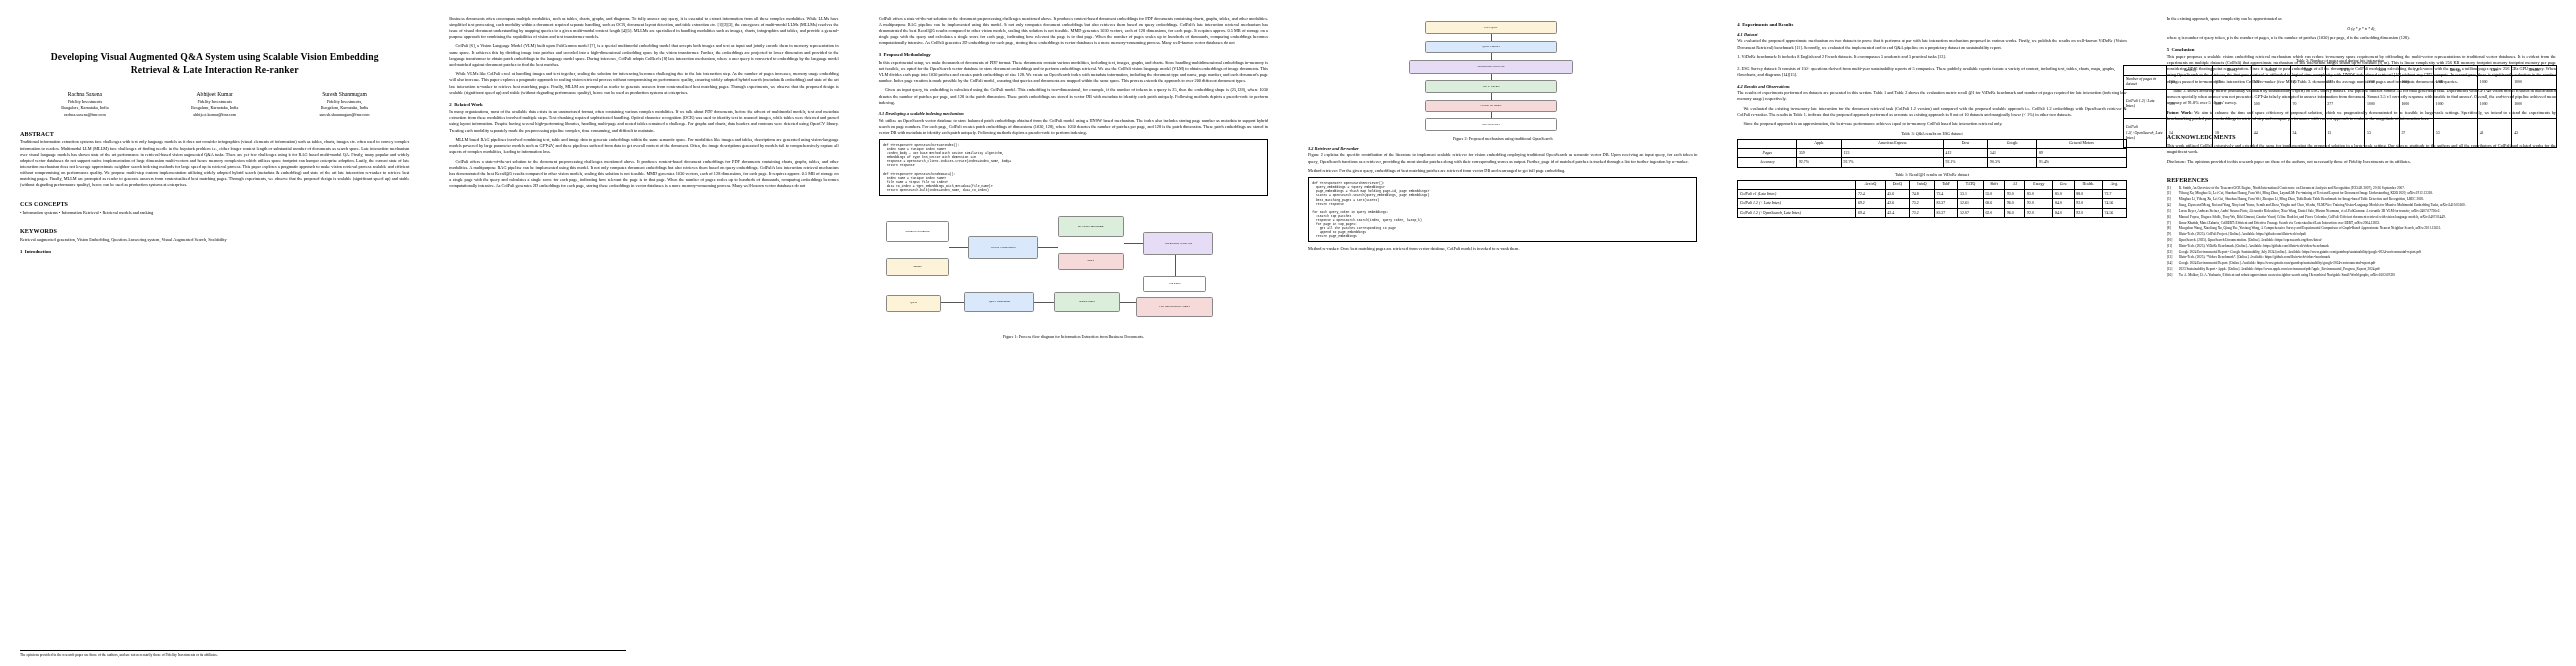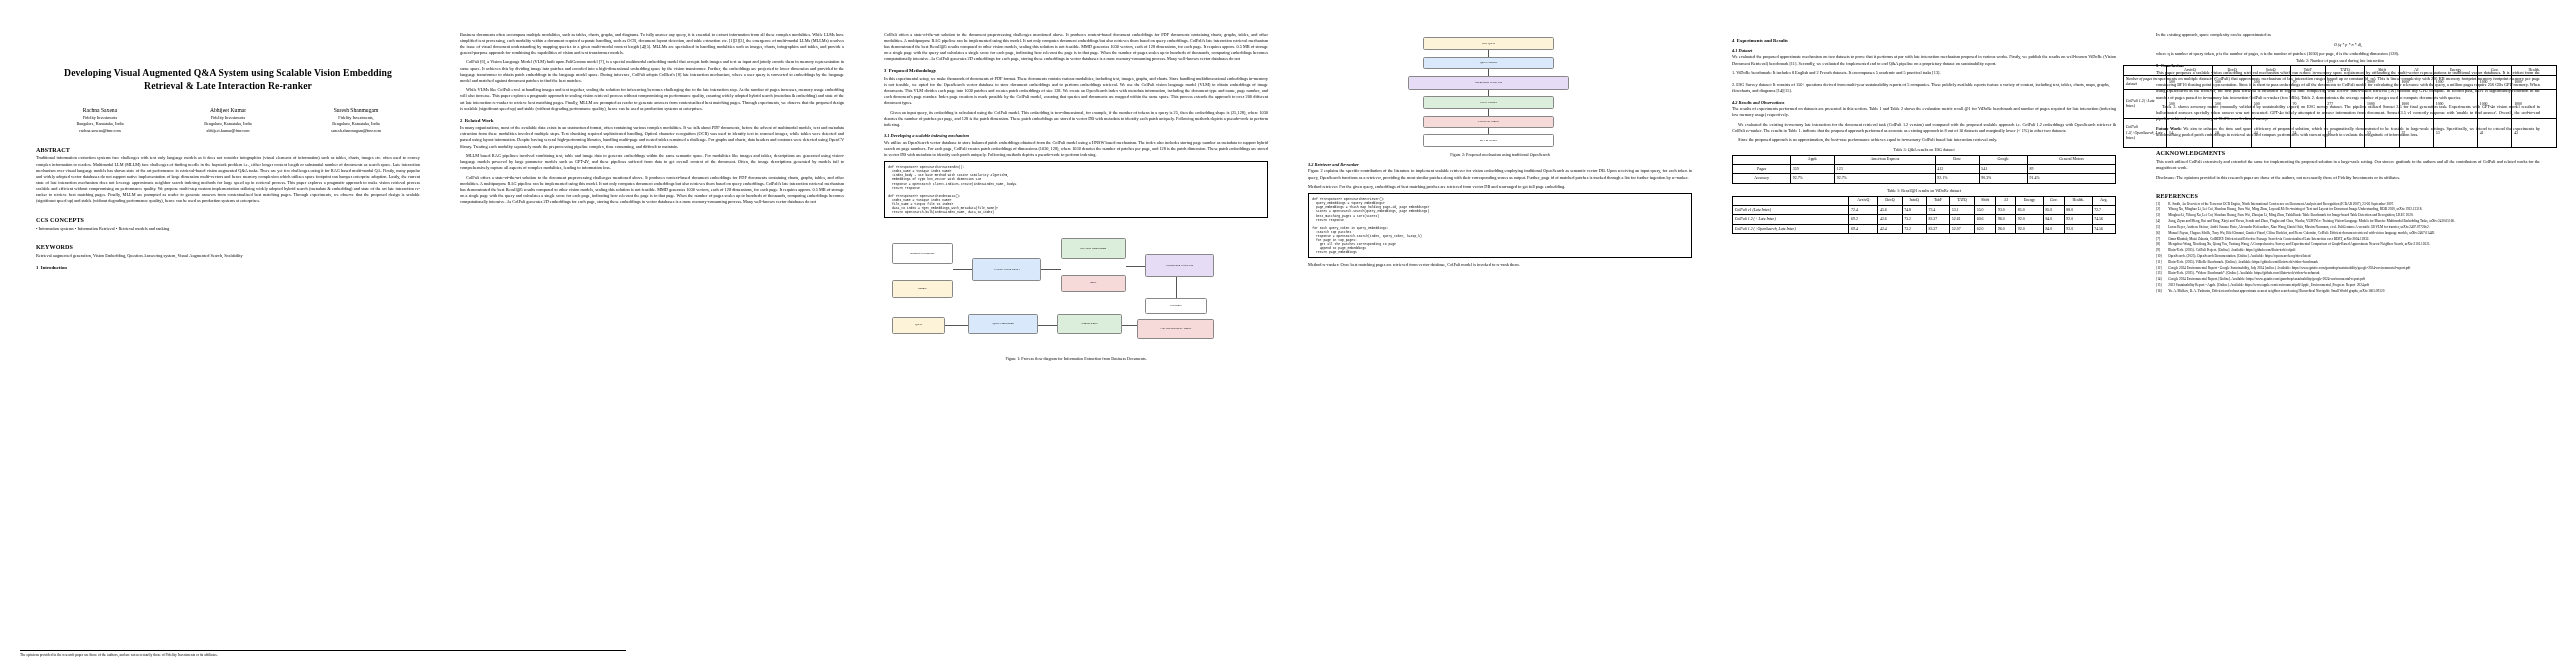--- a/index.html
+++ b/index.html
@@ -1,18 +1,18 @@
 <!DOCTYPE html>
 <html style="font-size:9px"><head>
 <meta charset="utf-8">
 <style>
   html,body{margin:0;padding:0;background:#fff;}
   body{width:2576px;height:667px;font-family:"Liberation Serif",serif;color:#000;overflow:hidden;}
   .page{width:2576px;height:667px;position:relative;background:#fff;}
-  .cols{display:flex;gap:0;padding:16px;height:667px;box-sizing:border-box;}
+  .cols{display:flex;gap:0;padding:0;height:667px;box-sizing:border-box;}
   .col{width:644px;padding:15.6px 20px 5.6px 20px;box-sizing:border-box;}
   .title{font-size:9.7px;font-weight:bold;text-align:center;line-height:1.35;margin:34px 0 0 0;letter-spacing:0.1px;}
   .authors{display:flex;justify-content:space-between;margin-top:14.5px;}
   .author{flex:1;text-align:center;font-size:4.2px;line-height:1.55;}
   .author .nm{font-size:5.6px;}
   .h1{font-size:6.1px;font-weight:bold;margin:12.2px 0 2.8px 0;letter-spacing:0.1px;}
   .h2{font-size:4.8px;font-weight:bold;margin:6.1px 0 2.2px 0;}
   .h3{font-size:4.4px;font-weight:bold;font-style:italic;margin:5px 0 1.7px 0;}
   p.b{font-size:4.3px;line-height:1.43;text-align:justify;margin:0 0 3.3px 0;text-indent:0;}
   p.b.ind{text-indent:6.1px;}

